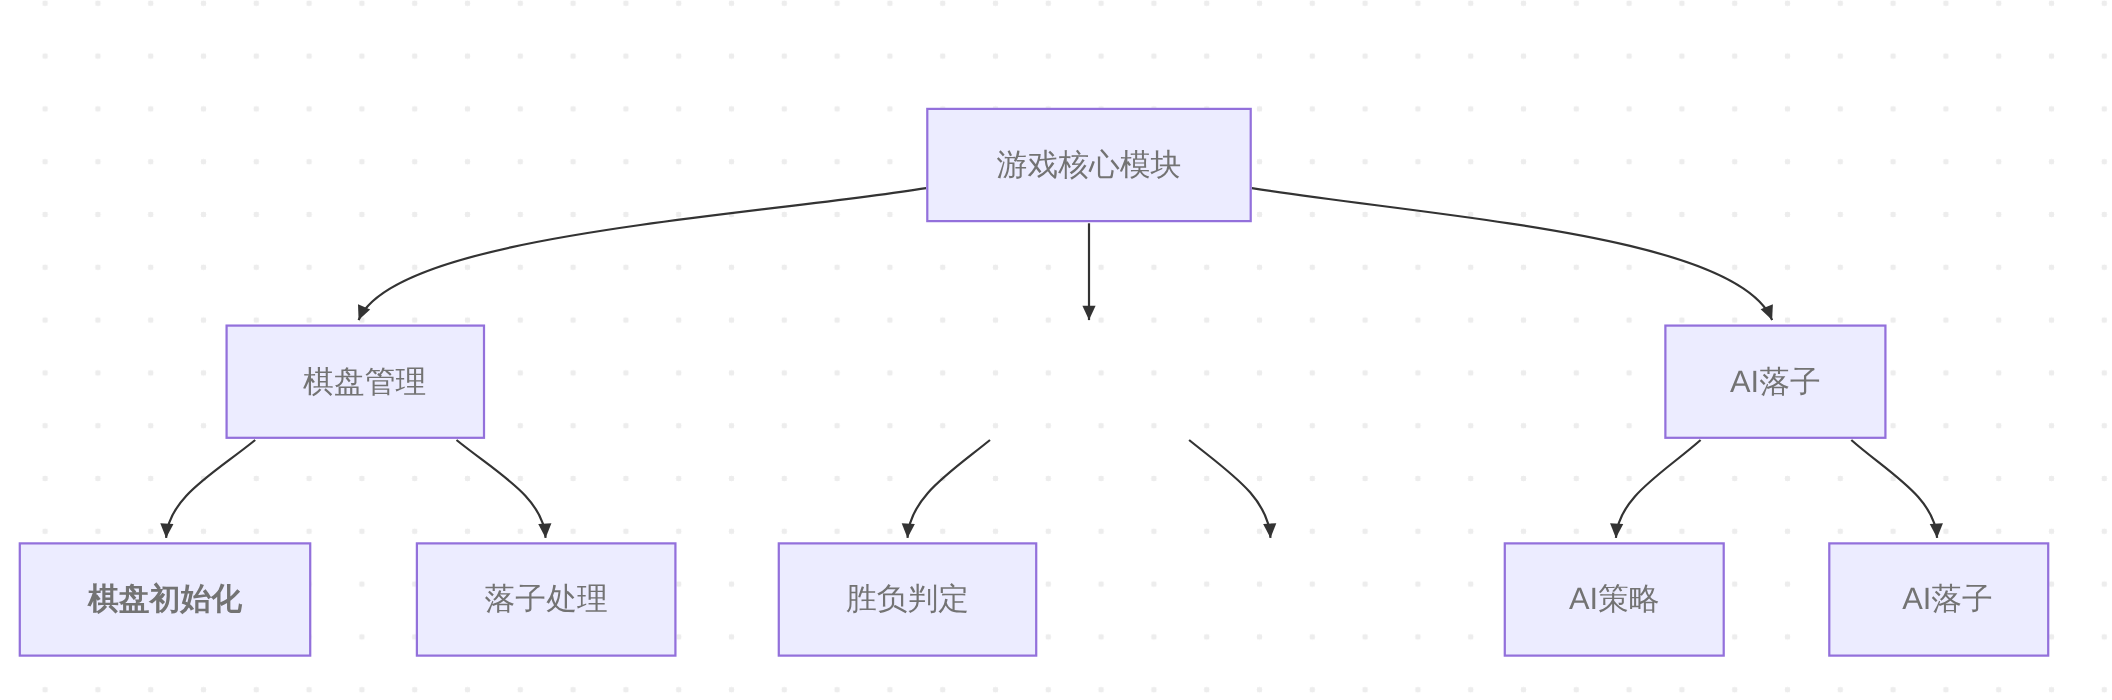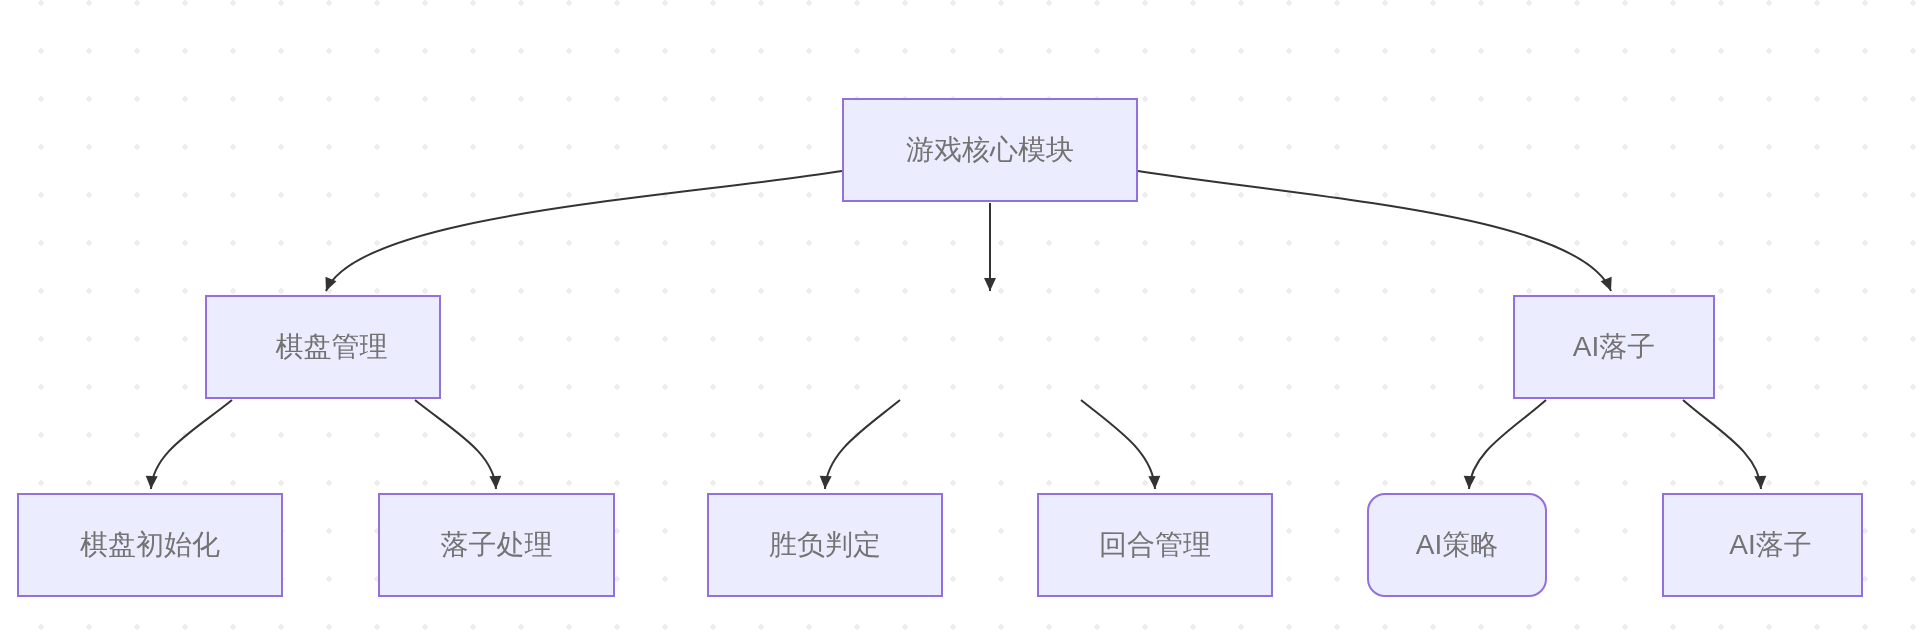--- a/index.html
+++ b/index.html
@@ -76,37 +76,34 @@
 
   <div class="node" style="left:205px; top:295px; width:236px; height:104px;padding-left:17px;">
     <span class="node-label">棋盘管理</span>
   </div>
 
 
   <div class="node" style="left:1513px; top:295px; width:202px; height:104px;">
     <span class="node-label">AI落子</span>
   </div>
 
-  <div class="node" style="left:17px; top:493px; width:266px; height:104px;">
+  <div class="node" style="left:17px; top:493px; width:266px; height:104px;font-weight:bold;">
     <span class="node-label">棋盘初始化</span>
   </div>
 
   <div class="node" style="left:378px; top:493px; width:237px; height:104px;">
     <span class="node-label">落子处理</span>
   </div>
 
   <div class="node" style="left:707px; top:493px; width:236px; height:104px;">
     <span class="node-label">胜负判定</span>
   </div>
 
-  <div class="node" style="left:1037px; top:493px; width:236px; height:104px;">
-    <span class="node-label">回合管理</span>
-  </div>
 
-  <div class="node" style="left:1367px; top:493px; width:180px; height:104px;border-radius:18px;">
+  <div class="node" style="left:1367px; top:493px; width:201px; height:104px;">
     <span class="node-label">AI策略</span>
   </div>
 
   <div class="node" style="left:1662px; top:493px; width:201px; height:104px;padding-left:16px;">
     <span class="node-label">AI落子</span>
   </div>
 
 </div>
 
 </body></html>

